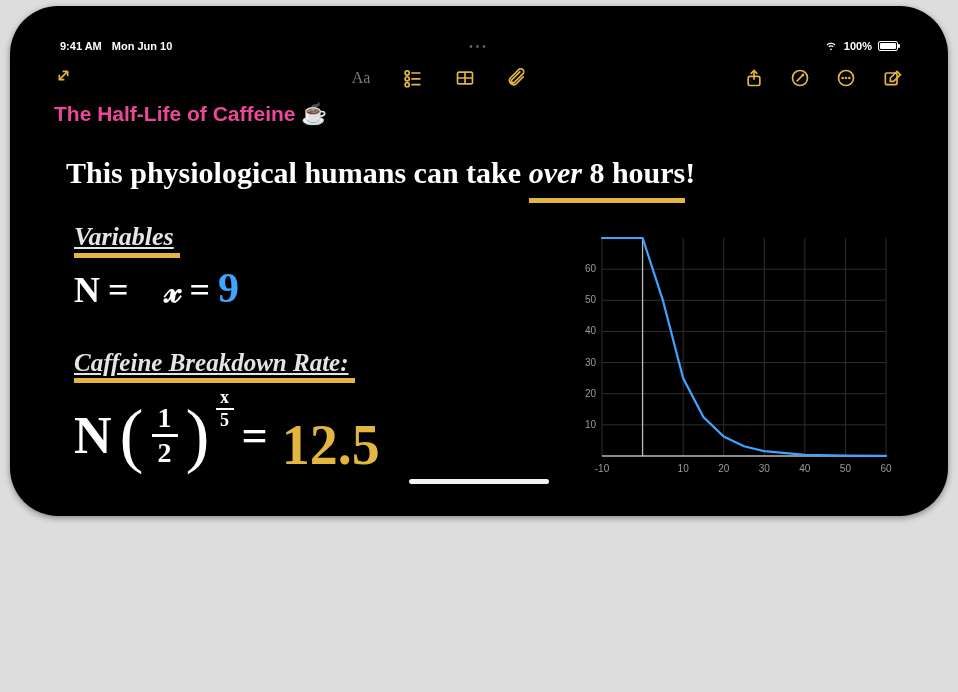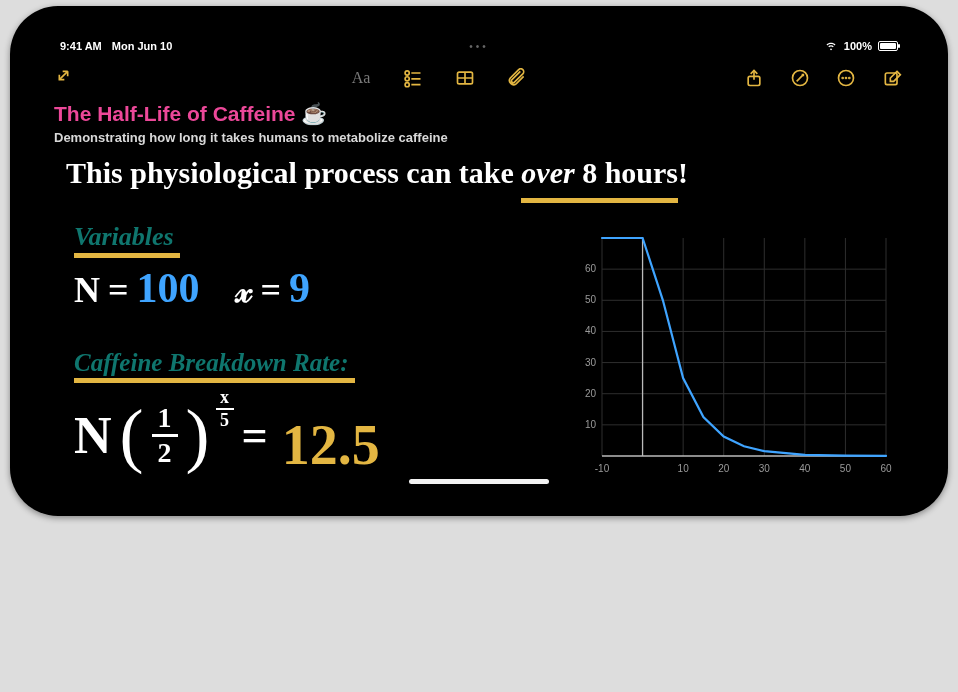--- a/index.html
+++ b/index.html
@@ -91,25 +91,26 @@
     color: #fff;
     white-space: nowrap;
   }
   .headline .u1, .headline .u2 {
     border-bottom: 5px solid #E3B642;
     padding-bottom: 9px;
   }
   .headline .over { font-style: italic; }
   .section-label {
     font-size: 26px;
-    color: #0f766e;
+    color: #e5e5e5;
     border-bottom: 5px solid #E3B642;
     display: inline-block;
     padding: 0 6px 1px 0;
     font-style: italic;
+    text-decoration: underline;
   }
   .vars {
     position: absolute;
     top: 66px; left: 20px;
   }
   .var-row {
     display: flex; align-items: baseline; gap: 36px;
     margin-top: 6px;
   }
   .var { font-size: 36px; color: #fff; display: flex; align-items: baseline; gap: 8px; }
@@ -242,34 +243,32 @@
             <svg viewBox="0 0 24 24" stroke="#E3B642" stroke-width="2" fill="none">
                 <rect x="4" y="6" width="14" height="14" rx="2"></rect>
                 <path d="M18 4 L22 8 L14 16 L10 16 L10 12 Z"></path>
               </svg>
           </div>
         </div>
       </div>
 
       <div class="note">
         <div class="title">The Half-Life of Caffeine ☕</div>
-        <div class="subtitle">Demonstrating how long it takes humans to metabolize caffeine</div>
 
         <div class="handwriting-area">
           <div class="headline hand">
-            <span>This physiological process can take </span><span class="over u1">over </span><span class="u2">8 hours</span><span>!</span>
+            <span>This physiological humans can take </span><span class="over u1">over </span><span class="u2">8 hours</span><span>!</span>
           </div>
 
           <div class="vars">
             <span class="section-label hand">Variables</span>
             <div class="var-row">
               <div class="var hand">
                 <span class="sym">N</span>
                 <span class="eq">=</span>
-                <span class="val">100</span>
               </div>
               <div class="var hand">
                 <span class="sym">𝓍</span>
                 <span class="eq">=</span>
                 <span class="val">9</span>
               </div>
             </div>
           </div>
 
           <div class="rate">

